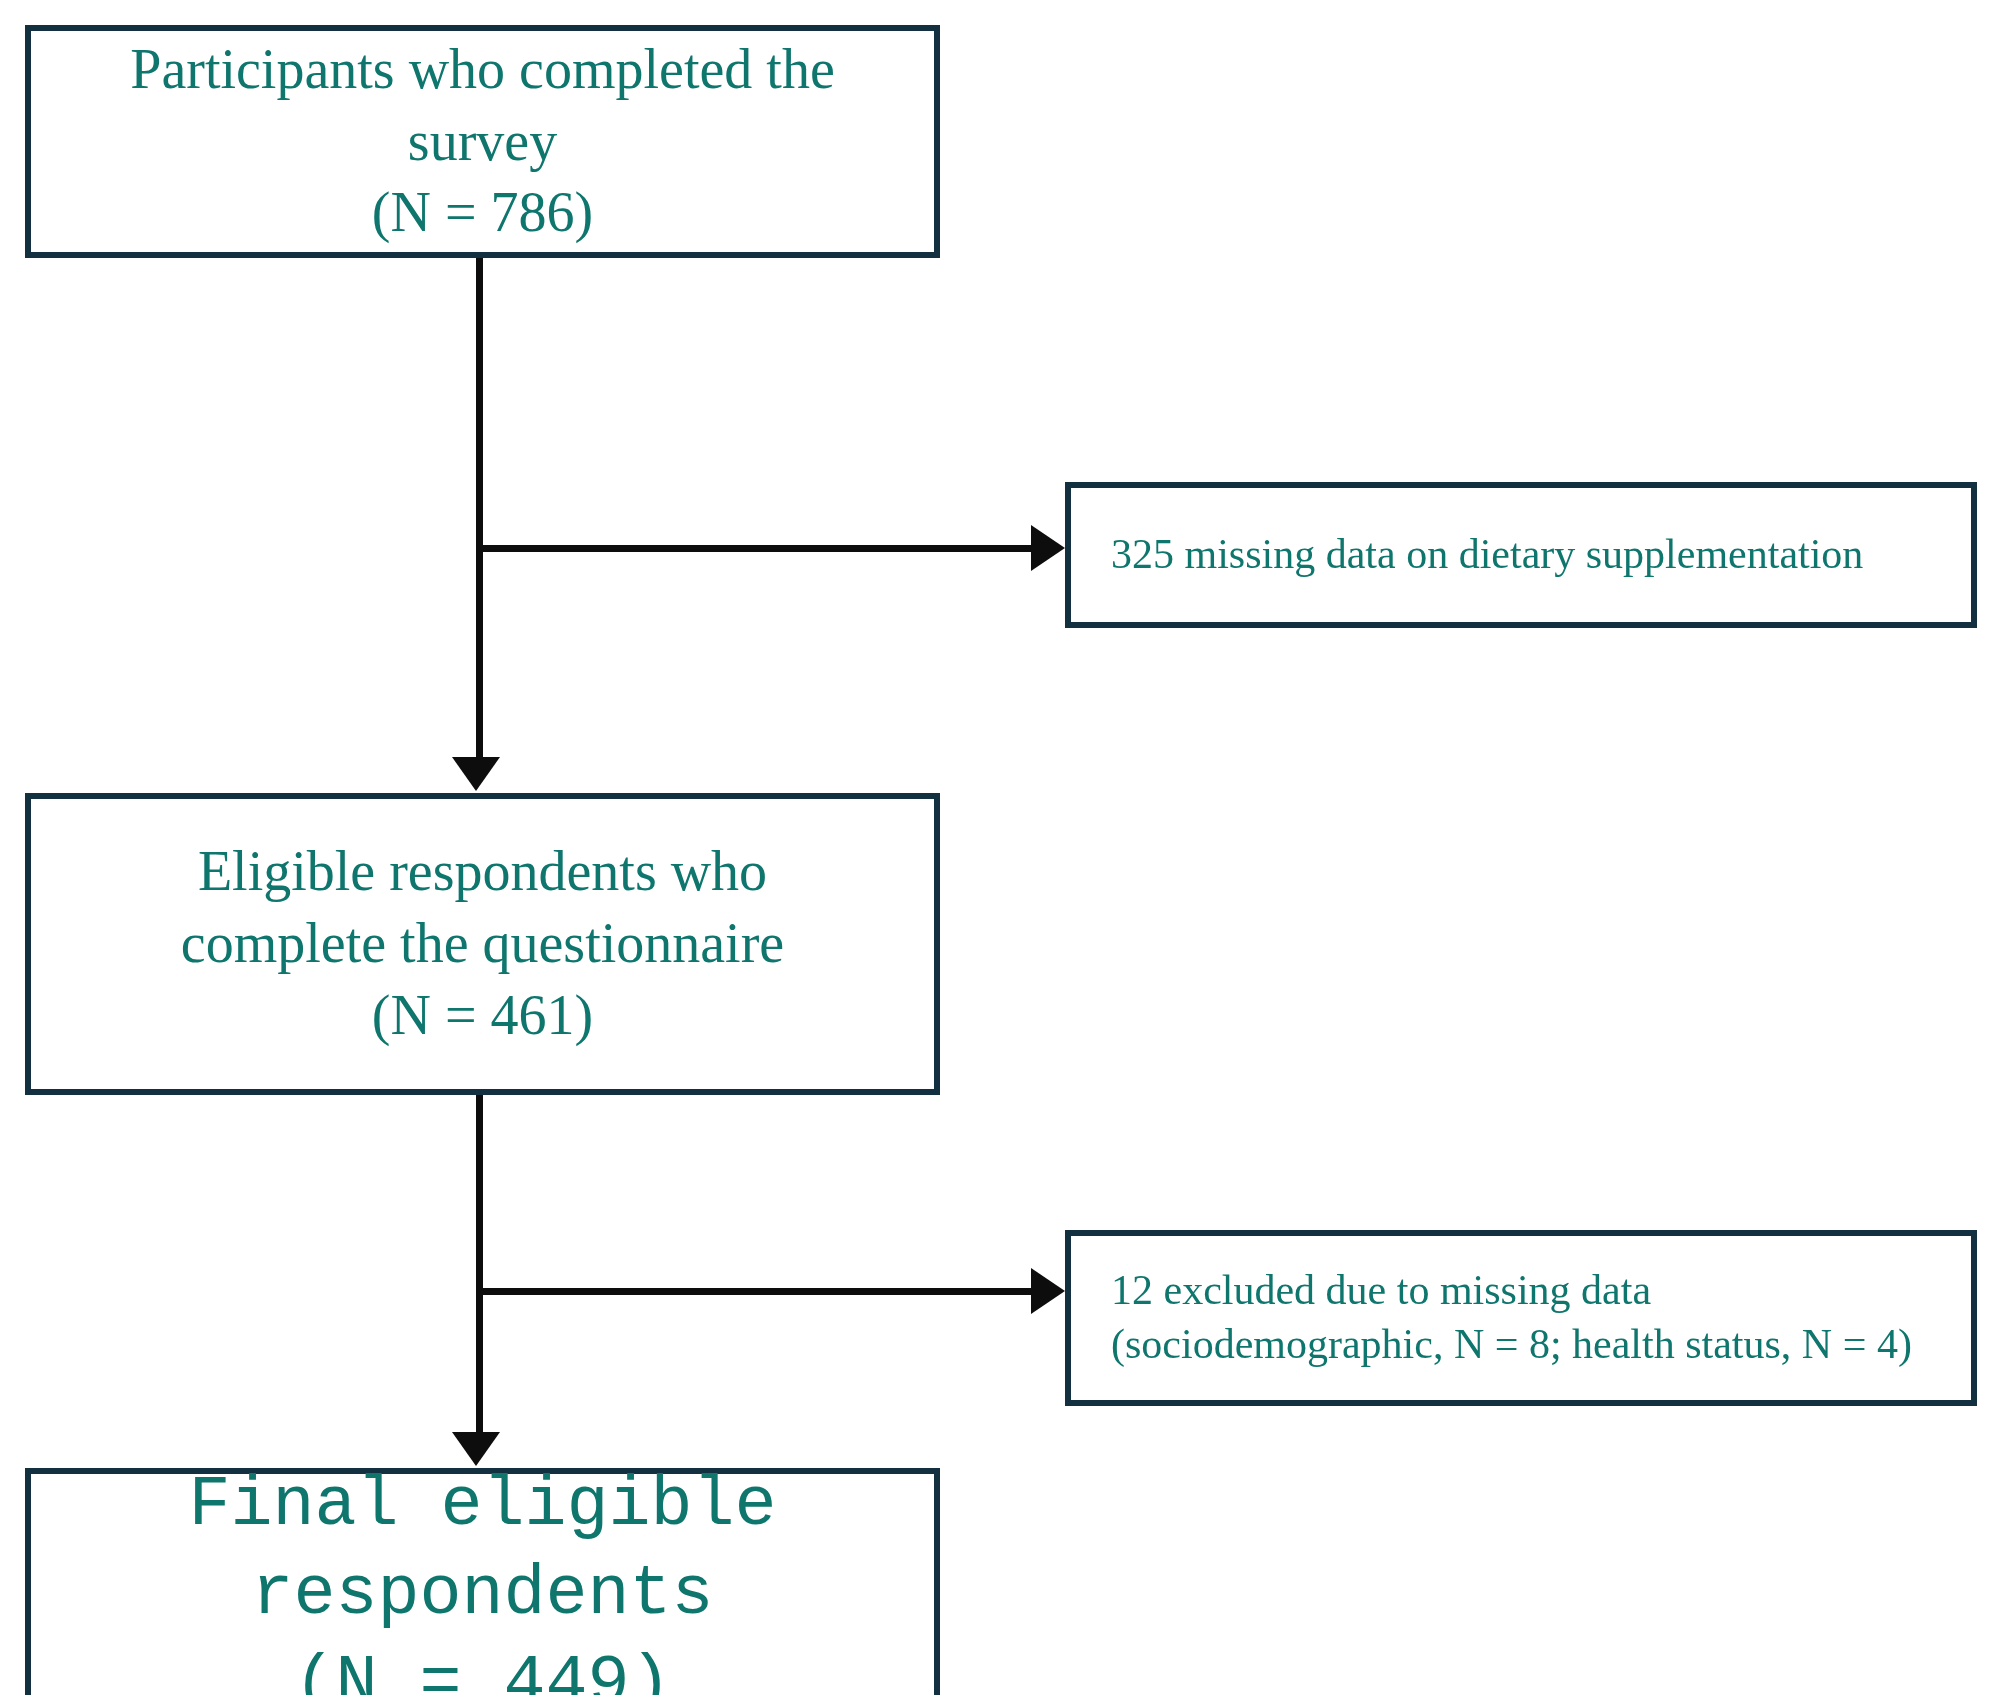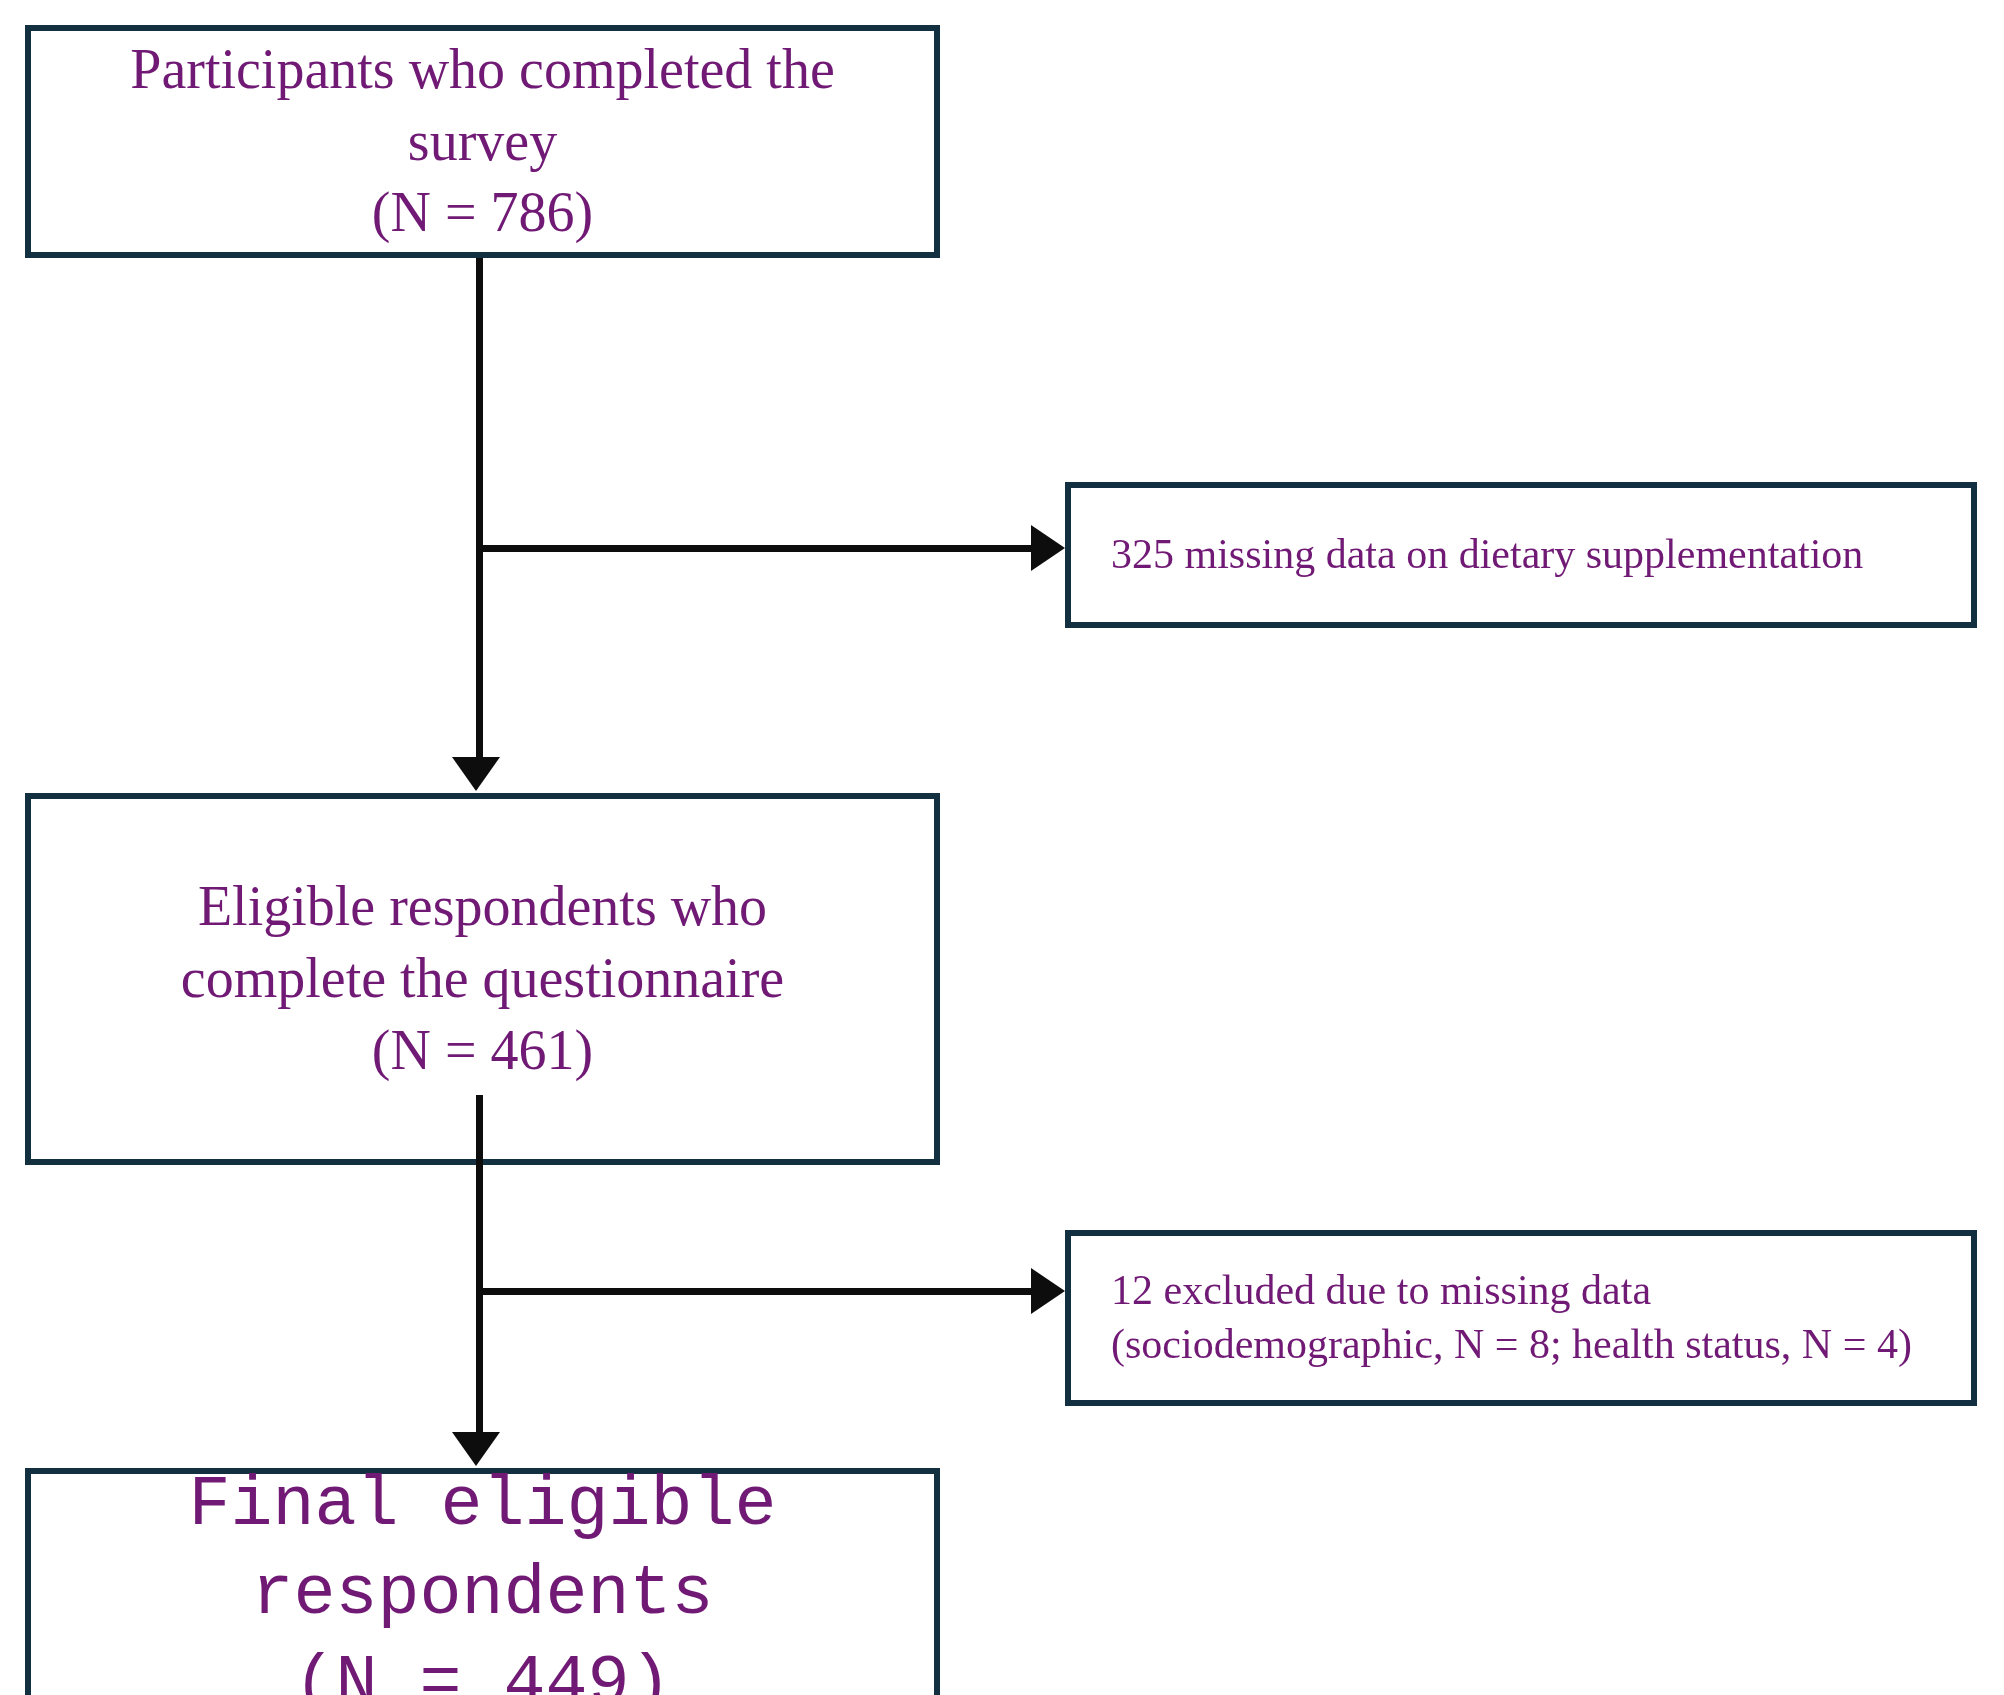--- a/index.html
+++ b/index.html
@@ -17,42 +17,42 @@
   }
 
   .flow-box {
     position: absolute;
     box-sizing: border-box;
     background: #ffffff;
     border: 6px solid #123040;
     display: flex;
     align-items: center;
     justify-content: center;
-    color: #701a75;
+    color: #0f766e;
   }
   .flow-box .box-text {
     display: block;
     width: 100%;
     white-space: pre-line;
     line-height: 1.28;
   }
   .centered .box-text { text-align: center; }
   .lefted  .box-text { text-align: left; padding-left: 40px; padding-right: 14px; }
 
   
   #box-participants {
     left: 25px;  top: 25px;   width: 915px;  height: 233px;
     font-size: 56px;
   }
   #box-missing-supplementation {
     left: 1065px; top: 482px; width: 912px; height: 146px;
     font-size: 42px;
   }
   #box-eligible-respondents {
-    left: 25px;  top: 793px;  width: 915px;  height: 372px;
+    left: 25px;  top: 793px;  width: 915px;  height: 302px;
     font-size: 56px;
   }
   #box-excluded-missing {
     left: 1065px; top: 1230px; width: 912px; height: 176px;
     font-size: 42px;
     font-family: Liberation Serif, serif;
   }
   #box-final-respondents {
     left: 25px;  top: 1468px; width: 915px; height: 254px;
     font-size: 70px;

